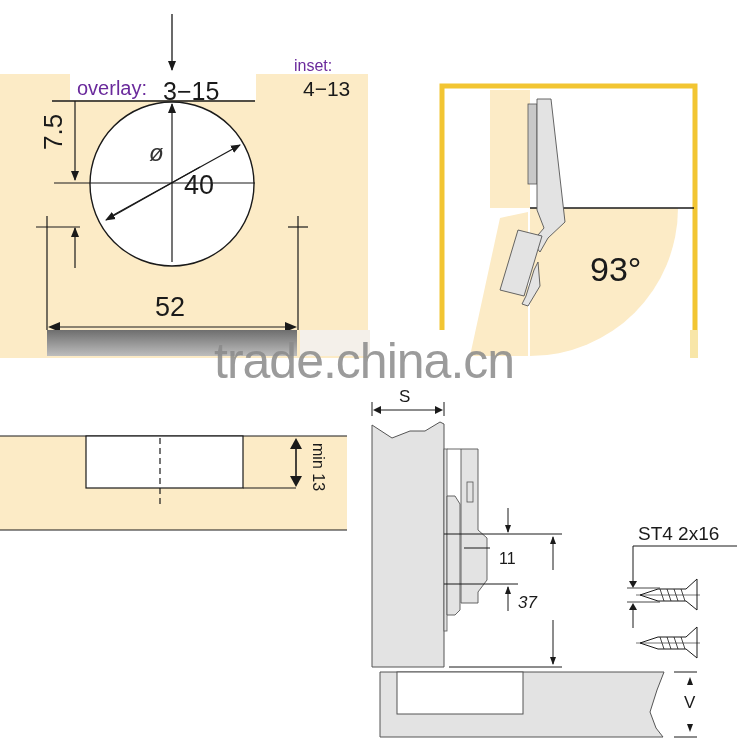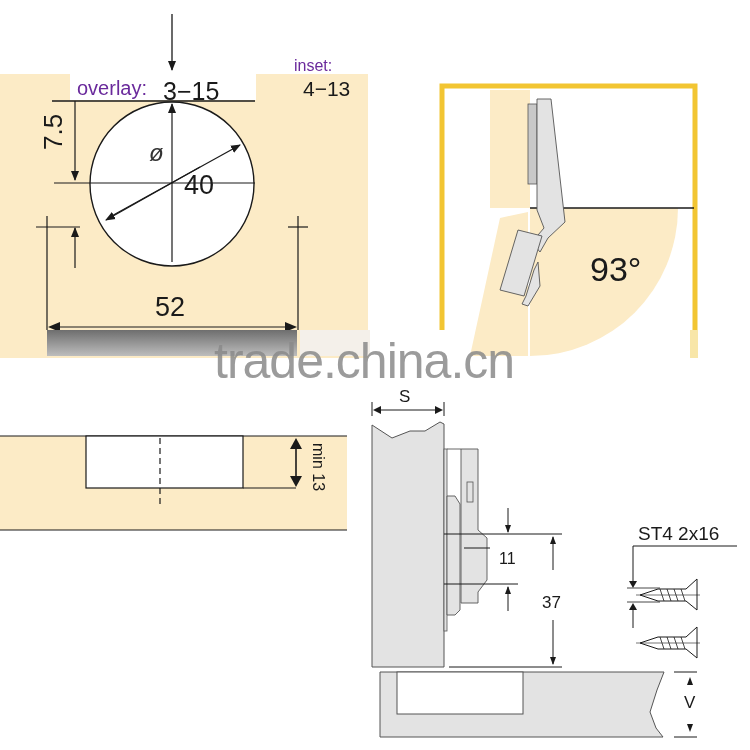--- a/index.html
+++ b/index.html
@@ -155,18 +155,18 @@
 <span class="lbl" style="left:149px; top:141px; font-size:24px; font-style:italic; color:#333;">ø</span>
 <span class="lbl" style="left:184px; top:140px; font-size:27px;margin-top:32px;">40</span>
 <span class="lbl" style="left:155px; top:294px; font-size:27px;">52</span>
 
 <span class="lbl" style="left:590px; top:252px; font-size:34px;">93°</span>
 
 <span class="lbl" style="left:326px; top:443px; font-size:16px; transform:rotate(90deg); transform-origin:left top;">min 13</span>
 
 <span class="lbl" style="left:399px; top:388px; font-size:17px;">S</span>
 <span class="lbl" style="left:499px; top:551px; font-size:16px;">11</span>
-<span class="lbl" style="left:542px; top:594px; font-size:17px;">37</span>
+<span class="lbl" style="left:518px; top:594px; font-size:17px;font-style:italic;">37</span>
 <span class="lbl" style="left:684px; top:694px; font-size:17px;">V</span>
 
 <span class="lbl" style="left:638px; top:524px; font-size:19px;">ST4 2x16</span>
 
 <span class="watermark">trade.china.cn</span>
 
 </body></html>

